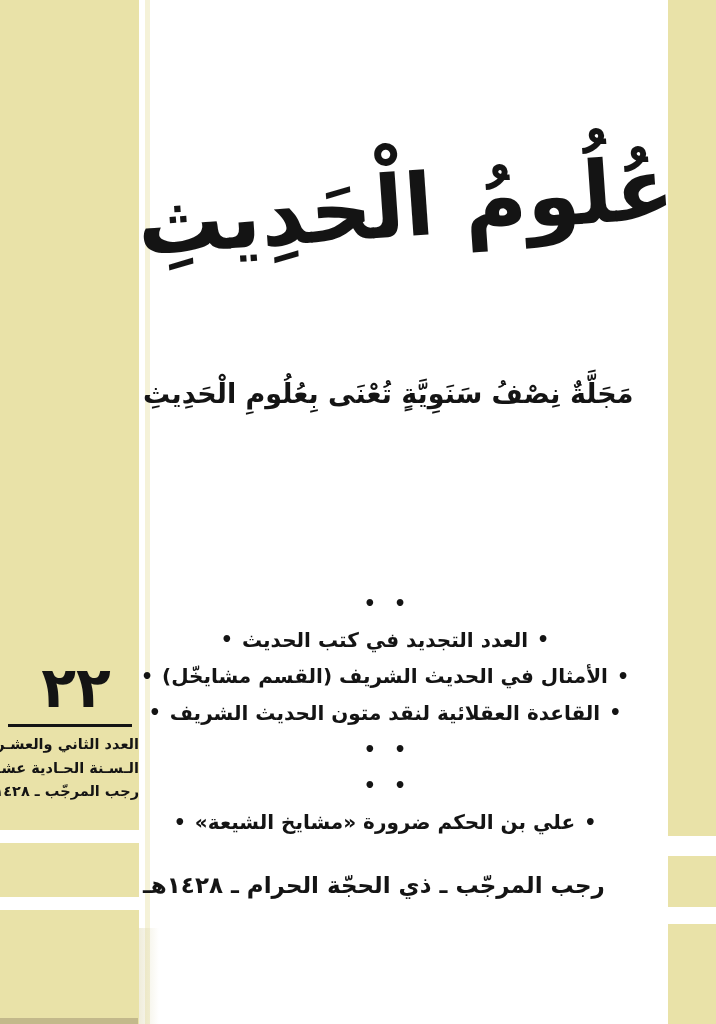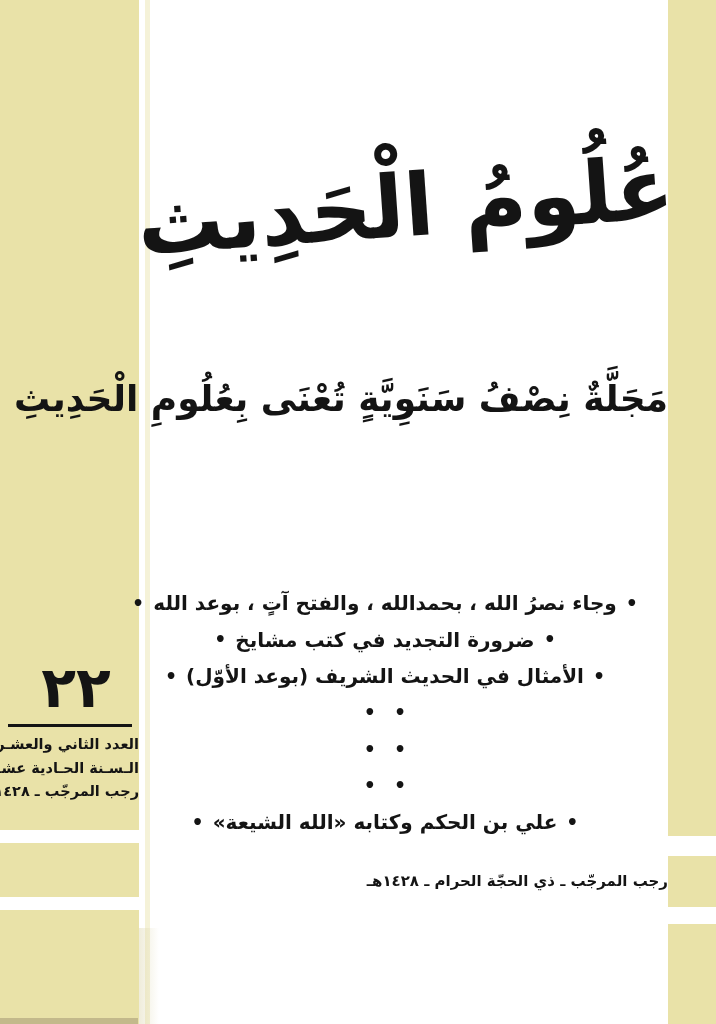--- a/index.html
+++ b/index.html
@@ -66,22 +66,22 @@
   .title{
     position:absolute;left:143px;top:96px;width:525px;height:220px;
     display:flex;align-items:center;justify-content:center;
     font-size:86px;font-weight:bold;
     transform:rotate(-4deg);
     white-space:nowrap;
     letter-spacing:-2px;
   }
   .subtitle{
     position:absolute;left:143px;width:525px;
-    text-align:right;
-    font-size:36px;font-weight:bold;
+    text-align:left;
+    font-size:27px;font-weight:bold;
     white-space:nowrap;
   }
   .subtitle-1{top:378px;}
   .subtitle-2{top:444px;}
   .articles{
     position:absolute;left:120px;top:585px;width:530px;
   }
   .article-row{
     display:flex;align-items:center;justify-content:center;
     height:36.5px;
@@ -89,22 +89,22 @@
     white-space:nowrap;
   }
   .bullet{
     font-size:19px;margin:0 9px;line-height:1;
   }
   .honorific{
     font-size:11px;vertical-align:5px;margin:0 1px;
   }
   .cover-date{
     position:absolute;left:143px;top:872px;width:525px;
-    text-align:right;
-    font-size:15px;font-weight:bold;
+    text-align:left;
+    font-size:23px;font-weight:bold;
     white-space:nowrap;
   }
 </style>
 </head>
 <body>
 
 <div class="page">
 
   <div class="strip-left"></div>
   <div class="strip-right"></div>
@@ -124,47 +124,47 @@
     <div class="sidebar-line">رجب المرجّب ـ ١٤٢٨هـ</div>
   </div>
 
   <div class="title">عُلُومُ الْحَدِيثِ</div>
 
   <div class="subtitle subtitle-1">مَجَلَّةٌ نِصْفُ سَنَوِيَّةٍ تُعْنَى بِعُلُومِ الْحَدِيثِ</div>
 
   <div class="articles">
       <div class="article-row">
         <span class="bullet">•</span>
-        <span>وجاء نصرُ الله ، بحمدالله ، والفتح آتٍ ، بوعد الله</span>
         <span class="bullet">•</span>
       </div>
       <div class="article-row">
         <span class="bullet">•</span>
-        <span>ضرورة التجديد في كتب مشايخ</span>
+        <span>العدد التجديد في كتب الحديث</span>
         <span class="bullet">•</span>
       </div>
       <div class="article-row">
         <span class="bullet">•</span>
-        <span>الأمثال في الحديث الشريف (بوعد الأوّل)</span>
+        <span>الأمثال في الحديث الشريف (القسم مشايخّل)</span>
+        <span class="bullet">•</span>
+      </div>
+      <div class="article-row">
+        <span class="bullet">•</span>
+        <span>القاعدة العقلائية لنقد متون الحديث الشريف</span>
         <span class="bullet">•</span>
       </div>
       <div class="article-row">
         <span class="bullet">•</span>
         <span class="bullet">•</span>
       </div>
       <div class="article-row">
         <span class="bullet">•</span>
         <span class="bullet">•</span>
       </div>
       <div class="article-row">
         <span class="bullet">•</span>
-        <span class="bullet">•</span>
-      </div>
-      <div class="article-row">
-        <span class="bullet">•</span>
-        <span>علي بن الحكم وكتابه «الله الشيعة»</span>
+        <span>علي بن الحكم ضرورة «مشايخ الشيعة»</span>
         <span class="bullet">•</span>
       </div>
     </div>
 
   <div class="cover-date">رجب المرجّب ـ ذي الحجّة الحرام ـ ١٤٢٨هـ</div>
 
 </div>
 
 </body></html>

